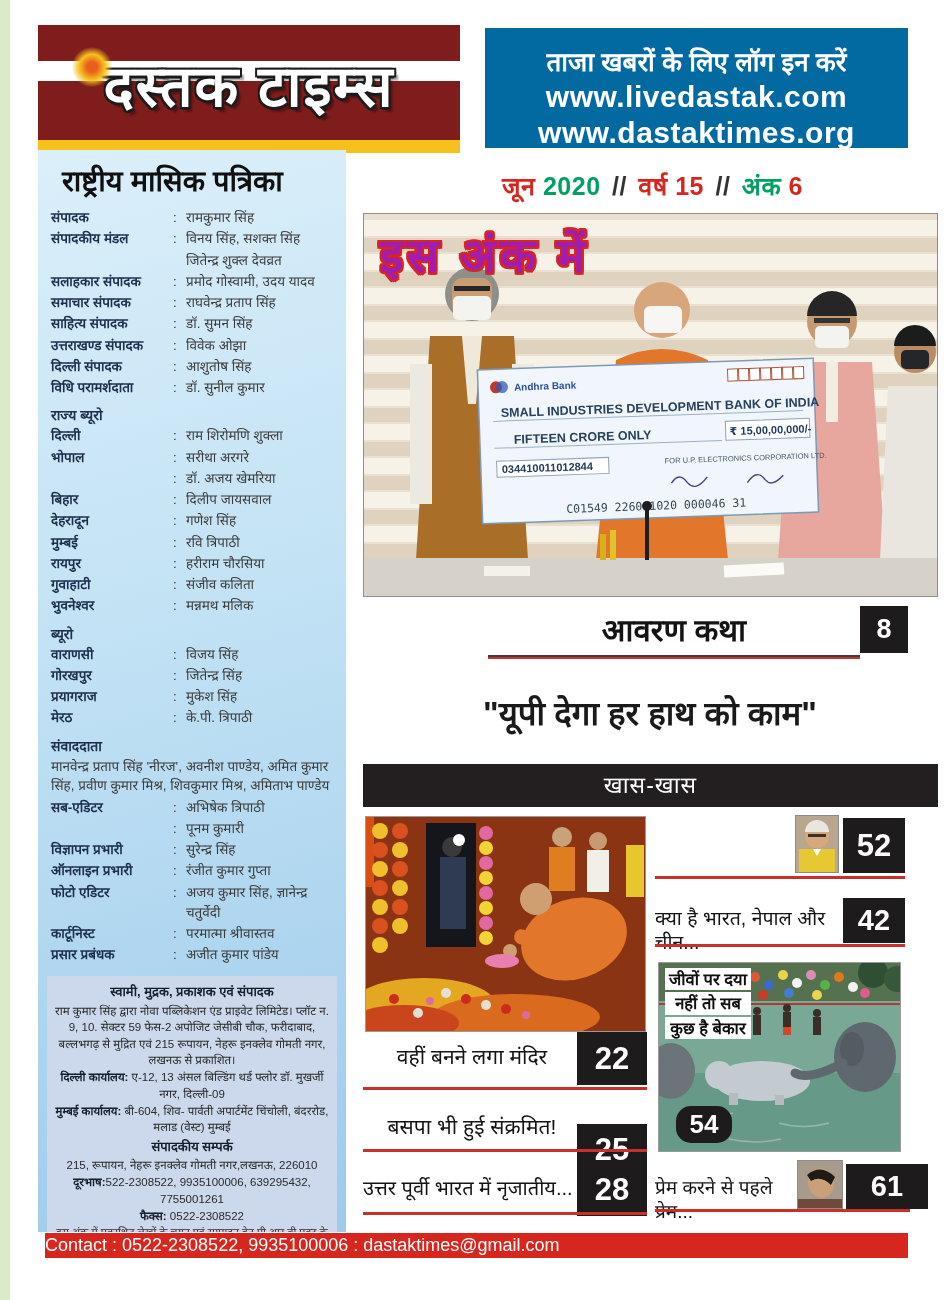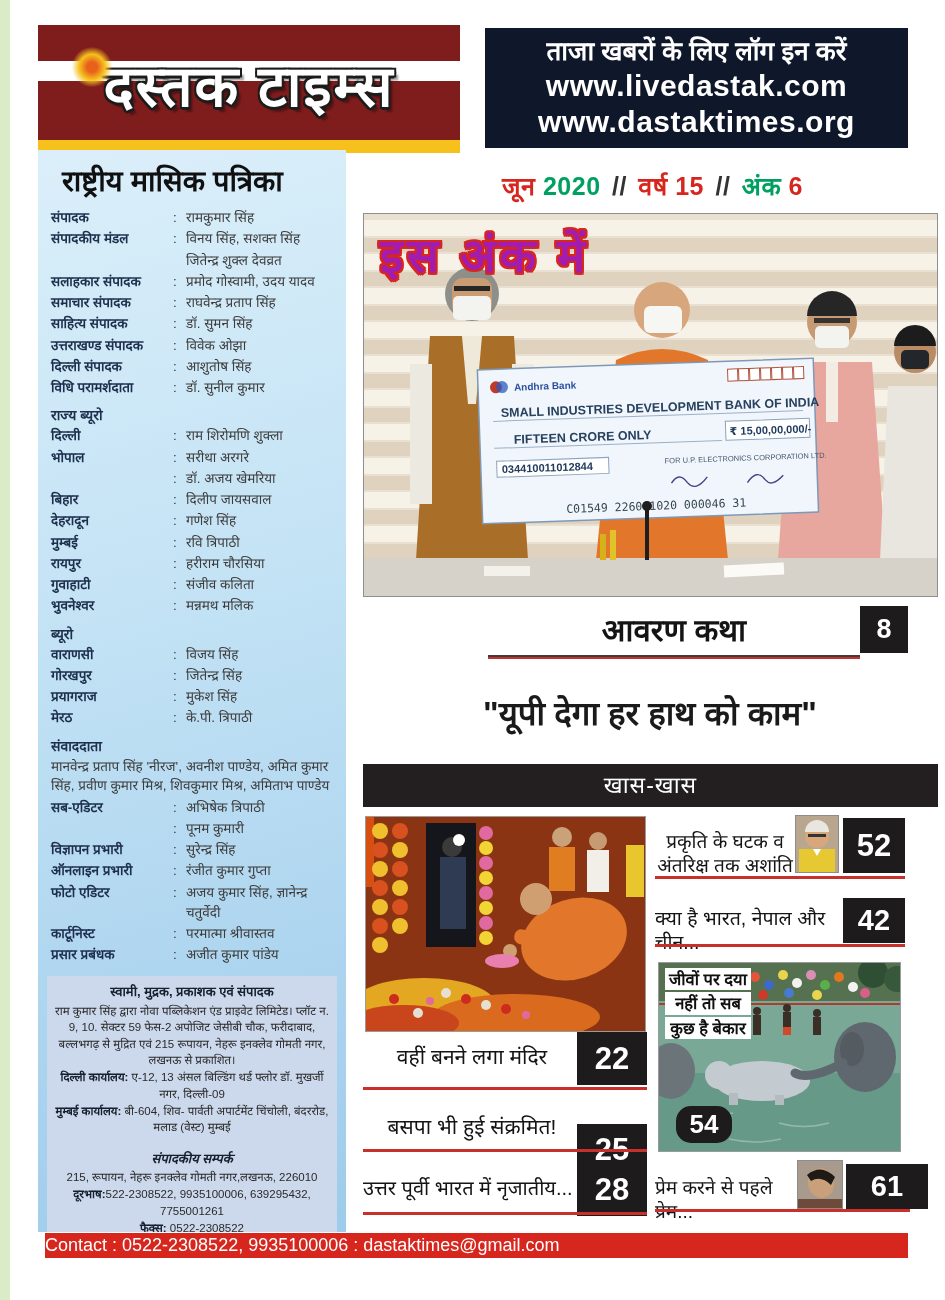--- a/index.html
+++ b/index.html
@@ -12,22 +12,22 @@
 
   
   .logo-block { position:absolute; left:38px; top:25px; width:422px; height:128px; background:#7f1d1d; }
   .logo-stripe-white { position:absolute; left:0; top:36px; width:100%; height:20px; background:#ffffff; }
   .logo-stripe-yellow { position:absolute; left:0; bottom:0; width:100%; height:13px; background:#f6c01d; }
   .logo-burst { position:absolute; left:34px; top:22px; width:40px; height:40px; border-radius:50%;
     background:radial-gradient(circle,#e8611c 0 18%,#f6c01d 45%,rgba(246,192,29,0) 72%); z-index:3; }
   .logo-text { position:absolute; left:0; right:0; top:24px; text-align:center; z-index:2;
     font-size:57px; line-height:1.3; font-weight:700; color:#fff; letter-spacing:2px;
     text-shadow:2px 2px 0 #1c1c1c,-2px 2px 0 #1c1c1c,2px -2px 0 #1c1c1c,-2px -2px 0 #1c1c1c,0 3px 0 #1c1c1c,4px 5px 2px rgba(0,0,0,.35); }
-  .header-right { position:absolute; left:485px; top:28px; width:423px; height:120px; background:#0f172a;
-    color:#fff; text-align:center; padding-top:7px; }
+  .header-right { position:absolute; left:485px; top:28px; width:423px; height:120px; background:#0369a1;
+    color:#fff; text-align:center; padding-top:18px; }
   .header-tagline { font-size:26px; font-weight:700; line-height:1.25; }
   .header-url { font-size:30px; font-weight:700; line-height:1.2; letter-spacing:.5px; }
 
   .issue-line { position:absolute; left:425px; top:168px; width:455px; text-align:center;
     font-size:25px; font-weight:700; letter-spacing:.5px; }
   .c-red { color:#d7261d; } .c-green { color:#00a160; } .c-sep { color:#333; padding:0 4px; }
 
   
   .sidebar { position:absolute; left:38px; top:150px; width:308px; height:1082px; overflow:hidden;
     background:linear-gradient(165deg,#dbeffa 0%,#c4e3f5 40%,#9ecbeb 100%); }
@@ -38,21 +38,21 @@
   .srow .col { width:13px; color:#333; flex:none; }
   .srow .val { flex:1; color:#3c3c3c; }
   .sec-head { font-size:14px; font-weight:700; color:#1d2f4c; margin:7px 0 2px 0; }
   .para { color:#3c3c3c; line-height:1.45; margin:1px 0 2px 0; }
 
   .publisher { margin:10px 9px 0 9px; background:#ccd8ec; padding:6px 7px; text-align:center;
     color:#2a2a2a; }
   .pubrows .pline { font-size:11.5px; line-height:1.42; margin:1px 0; }
   .pline .plead { font-weight:700; color:#15202e; }
   .pubrows div.pline:nth-of-type(1) { font-weight:700; font-size:13px; color:#16314f; margin-bottom:2px; }
-  .pubrows div.pline:nth-of-type(5) { font-size:13px; margin-top:14px;font-style:italic; }
+  .pubrows div.pline:nth-of-type(5) { font-size:13px; margin-top:2px; }
   .pubrows div.pline:nth-of-type(9) { font-size:10.8px; }
   .pubrows div.pline:nth-of-type(10){ font-size:13px; margin-top:3px; }
   .pubrows div.pline:nth-of-type(11){ font-size:15px; margin-top:2px; }
   .pubrows div.pline:nth-of-type(12){ font-size:15px; }
 
   
   .main-photo { position:absolute; left:363px; top:213px; width:575px; height:384px;
     border:1px solid #8f8f8f; background:#e9e0d1; overflow:hidden; }
   .photo-overlay-title { position:absolute; left:16px; top:8px; font-size:47px; font-weight:700;
     color:#a21caf; letter-spacing:4px;
@@ -550,24 +550,20 @@
   <div class="redline rule22"></div>
 
   <div class="story-title t25">बसपा भी हुई संक्रमित!</div>
   <div class="pagebox box25">25</div>
   <div class="redline rule25"></div>
 
   <div class="story-title t28">उत्तर पूर्वी भारत में नृजातीय...</div>
   <div class="pagebox box28">28</div>
   <div class="redline rule28"></div>
 
-  <div class="story-title t52">
-    <div>प्रकृति के घटक व</div>
-    <div>अंतरिक्ष तक अशांति</div>
-  </div>
   <div class="mini-photo photo52">
     <svg width="42" height="56" viewBox="0 0 42 56">
       <rect width="42" height="56" fill="#b9a68e"></rect>
       <circle cx="21" cy="20" r="12" fill="#d8a77c"></circle>
       <path d="M9 16 a12 12 0 0 1 24 0 Z" fill="#e9e6df"></path>
       <rect x="12" y="18" width="18" height="3" fill="#333"></rect>
       <rect x="3" y="33" width="36" height="23" fill="#e6c832"></rect>
       <path d="M17 33 L21 40 L25 33 Z" fill="#fff"></path>
     </svg>
   </div>

